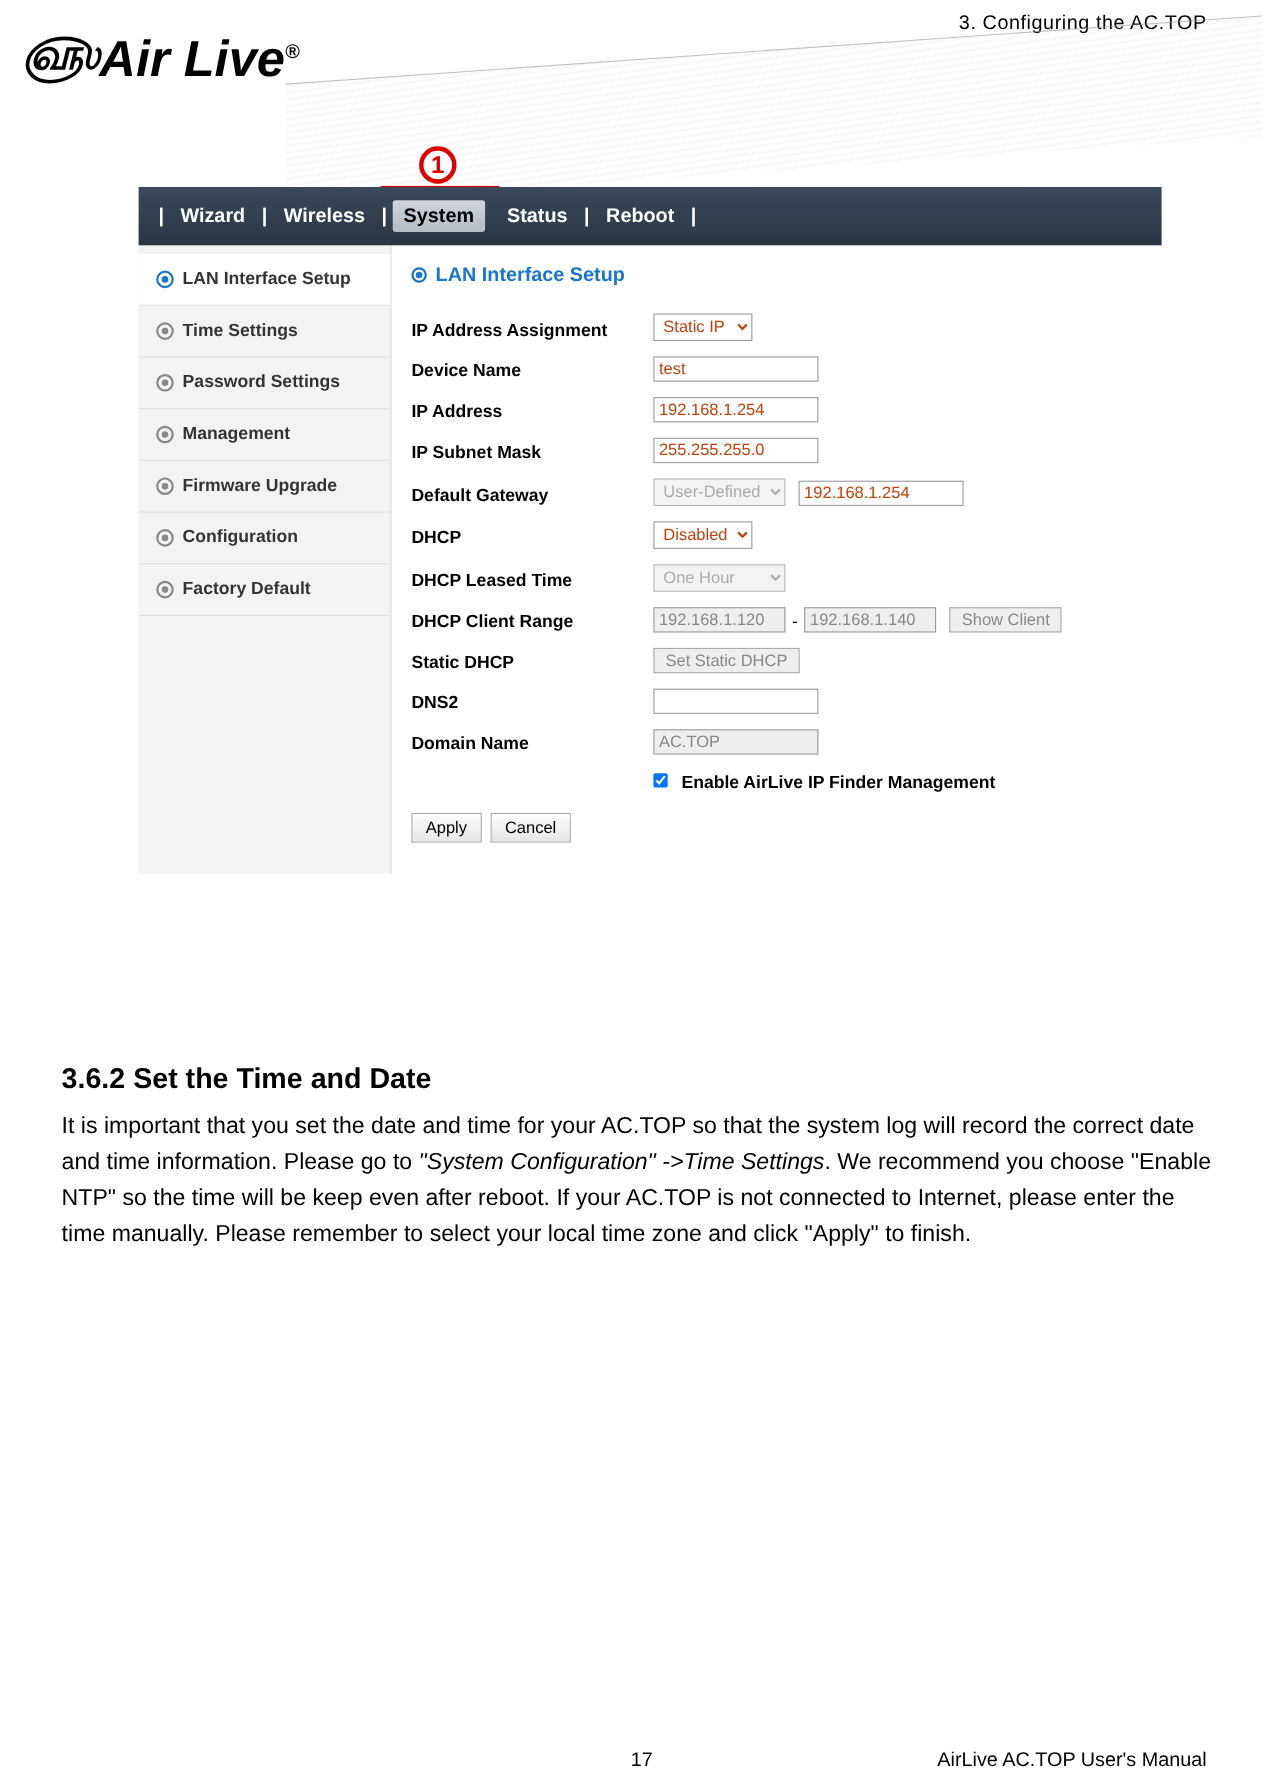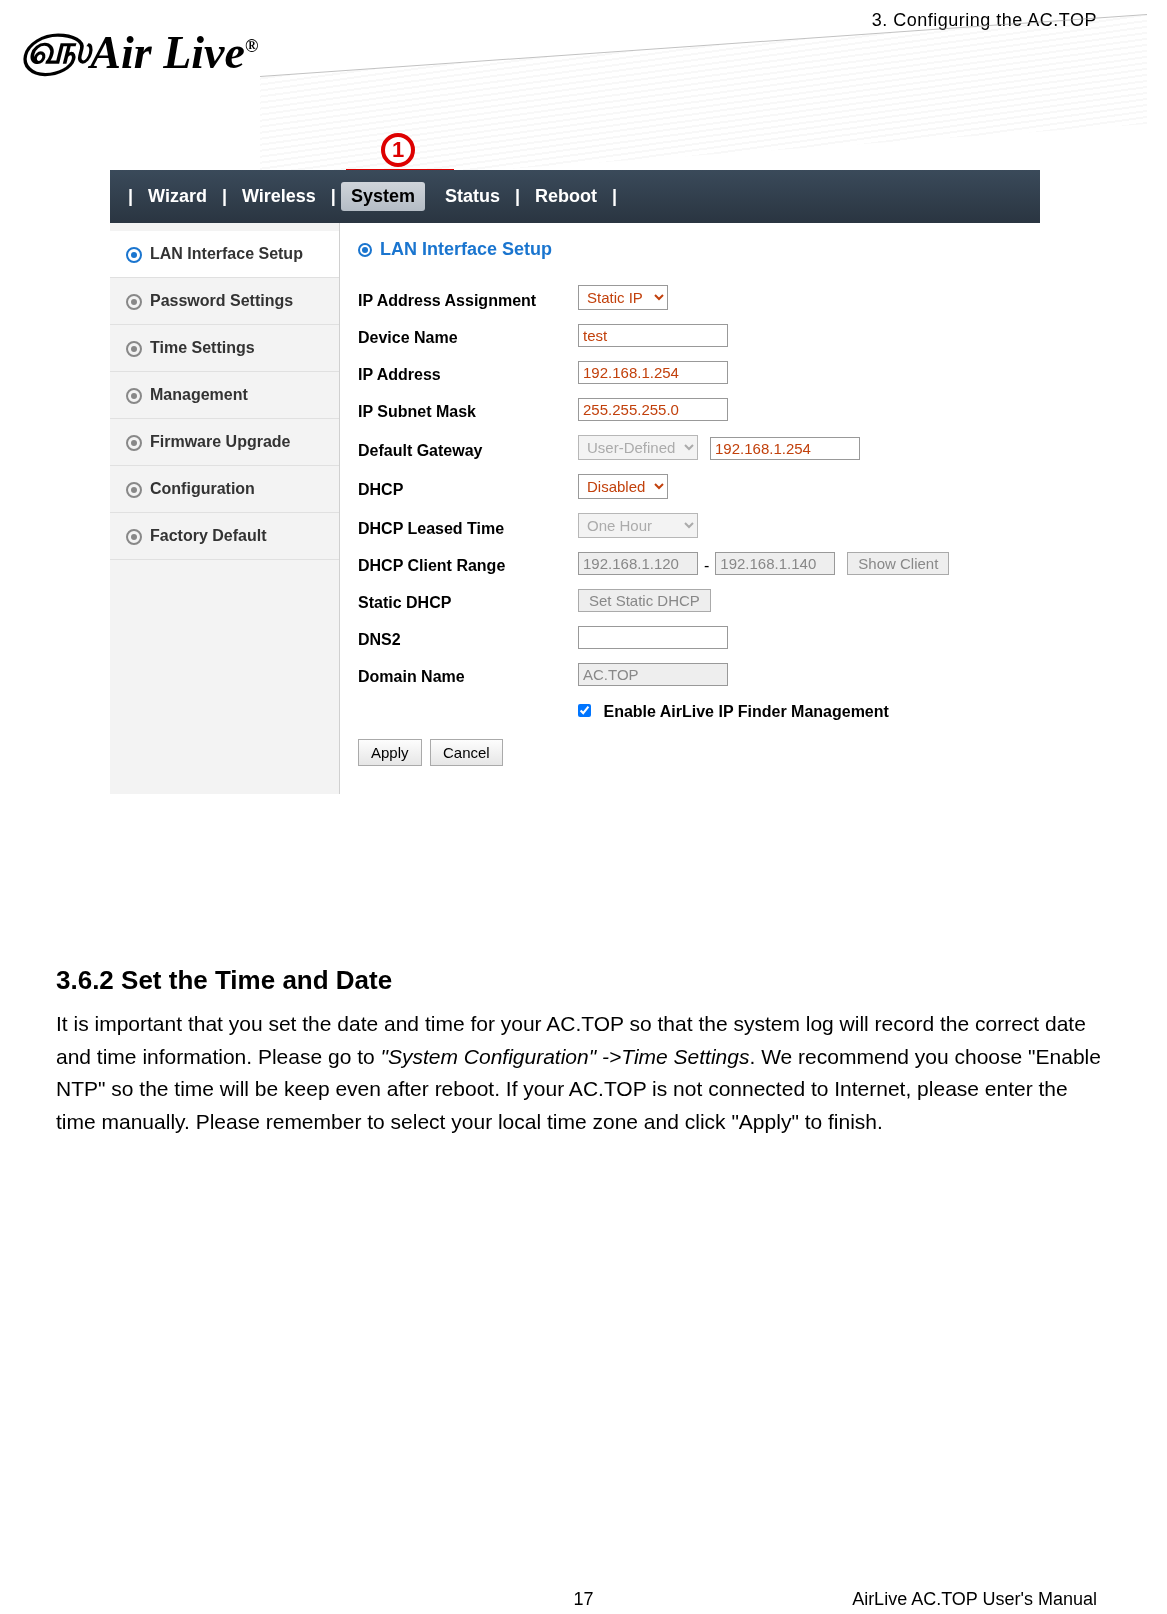--- a/index.html
+++ b/index.html
@@ -15,21 +15,21 @@
     position: absolute;
     top: 10px;
     right: 70px;
     font-size: 18px;
     letter-spacing: 0.5px;
   }
   .logo-area {
     position: absolute;
     top: 30px;
     left: 20px;
-    font-family: Liberation Serif, serif;
+    font-family: Liberation Sans, sans-serif;
     font-style: italic;
     font-weight: bold;
     font-size: 46px;
     line-height: 1;
   }
   .logo-area .swirl {
     font-size: 40px;
     vertical-align: top;
   }
   .logo-area .reg {
@@ -52,21 +52,21 @@
       transparent 6px
     );
     opacity: 0.6;
     pointer-events: none;
   }
 
   
   .shot {
     position: absolute;
     top: 170px;
-    left: 110px;
+    left: 126px;
     width: 930px;
     background: #fff;
     font-size: 16px;
   }
   .shot .topbar {
     background: linear-gradient(#3a4a5a,#2a3541);
     color: #fff;
     padding: 12px 18px;
     font-weight: bold;
     font-size: 18px;
@@ -270,22 +270,22 @@
     |
     <span class="tab">Wizard</span> |
     <span class="tab">Wireless</span> |
     <span class="tab active">System</span>
     &nbsp;<span class="tab">Status</span> |
     <span class="tab">Reboot</span> |
   </div>
   <div class="body">
     <div class="sidebar">
       <div class="sidebar-item active"><span class="bullet"></span><span>LAN Interface Setup</span></div>
+      <div class="sidebar-item"><span class="bullet"></span><span>Time Settings</span></div>
       <div class="sidebar-item"><span class="bullet"></span><span>Password Settings</span></div>
-      <div class="sidebar-item"><span class="bullet"></span><span>Time Settings</span></div>
       <div class="sidebar-item"><span class="bullet"></span><span>Management</span></div>
       <div class="sidebar-item"><span class="bullet"></span><span>Firmware Upgrade</span></div>
       <div class="sidebar-item"><span class="bullet"></span><span>Configuration</span></div>
       <div class="sidebar-item"><span class="bullet"></span><span>Factory Default</span></div>
     </div>
     <div class="main">
       <div class="section-title"><span class="bullet"></span><span>LAN Interface Setup</span></div>
 
       <div class="form-row">
         <div class="lbl">IP Address Assignment</div>

